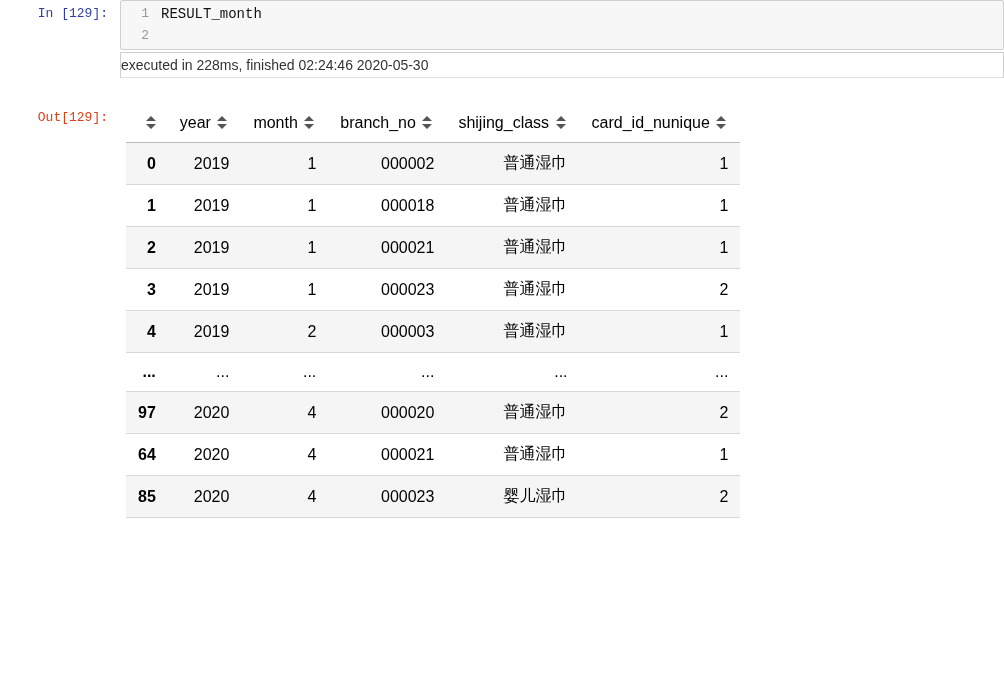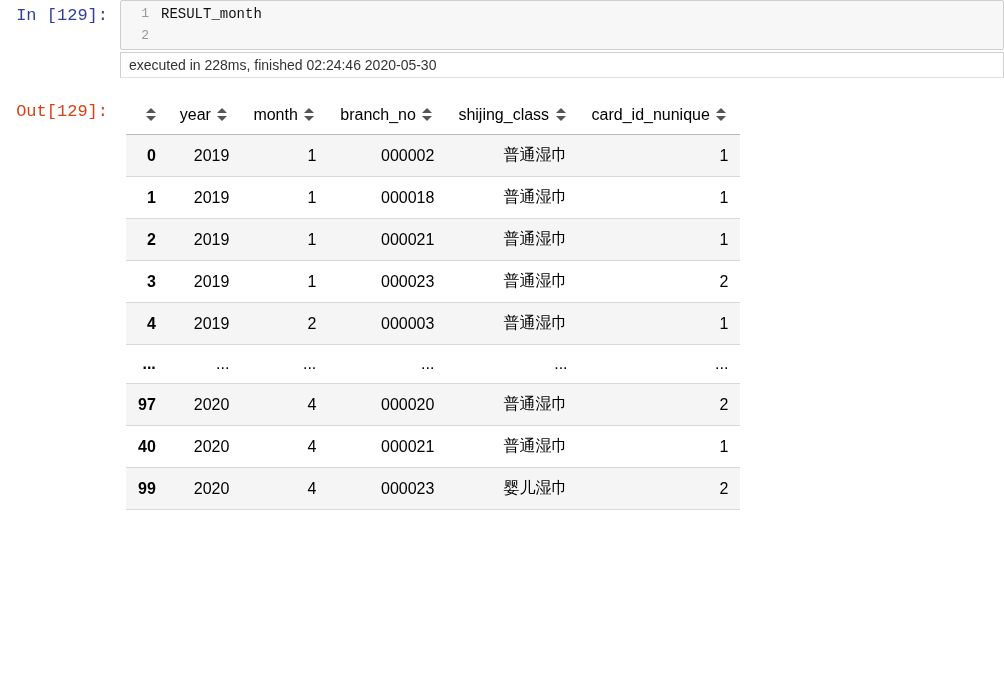--- a/index.html
+++ b/index.html
@@ -21,21 +21,21 @@
       display: flex;
       align-items: flex-start;
     }
 
     .prompt-area {
       flex: 0 0 120px;
       text-align: right;
       padding-right: 12px;
       padding-top: 6px;
       font-family: Menlo, Monaco, "Courier New", monospace;
-      font-size: 17px;
+      font-size: 13px;
     }
 
     .prompt-in {
       color: #303F9F;
     }
 
     .prompt-out {
       color: #D84315;
     }
 
@@ -71,25 +71,25 @@
     .code-text {
       color: #111;
     }
 
     .exec-info {
       border: 1px solid #cfcfcf;
       border-bottom: 1px solid #e0e0e0;
       background: #fff;
       color: #333;
       font-size: 14px;
-      padding: 4px 8px;
+      padding: 4px 0;
     }
 
     .output-block {
-      margin-top: 18px;
+      margin-top: 26px;
     }
 
     .df-table {
       border-collapse: collapse;
       font-size: 16px;
       margin-left: 6px;
     }
 
     .df-table th, .df-table td {
       padding: 10px 12px;
@@ -262,29 +262,29 @@
           </tr>
           <tr>
             <th>97</th>
             <td class="col-year">2020</td>
             <td class="col-month">4</td>
             <td class="col-branch">000020</td>
             <td class="col-shijing">普通湿巾</td>
             <td class="col-card">2</td>
           </tr>
           <tr>
-            <th>40</th>
+            <th>64</th>
             <td class="col-year">2020</td>
             <td class="col-month">4</td>
             <td class="col-branch">000021</td>
             <td class="col-shijing">普通湿巾</td>
             <td class="col-card">1</td>
           </tr>
           <tr>
-            <th>99</th>
+            <th>85</th>
             <td class="col-year">2020</td>
             <td class="col-month">4</td>
             <td class="col-branch">000023</td>
             <td class="col-shijing">婴儿湿巾</td>
             <td class="col-card">2</td>
           </tr>
         </tbody>
     </table>
   </div>
 </div>

